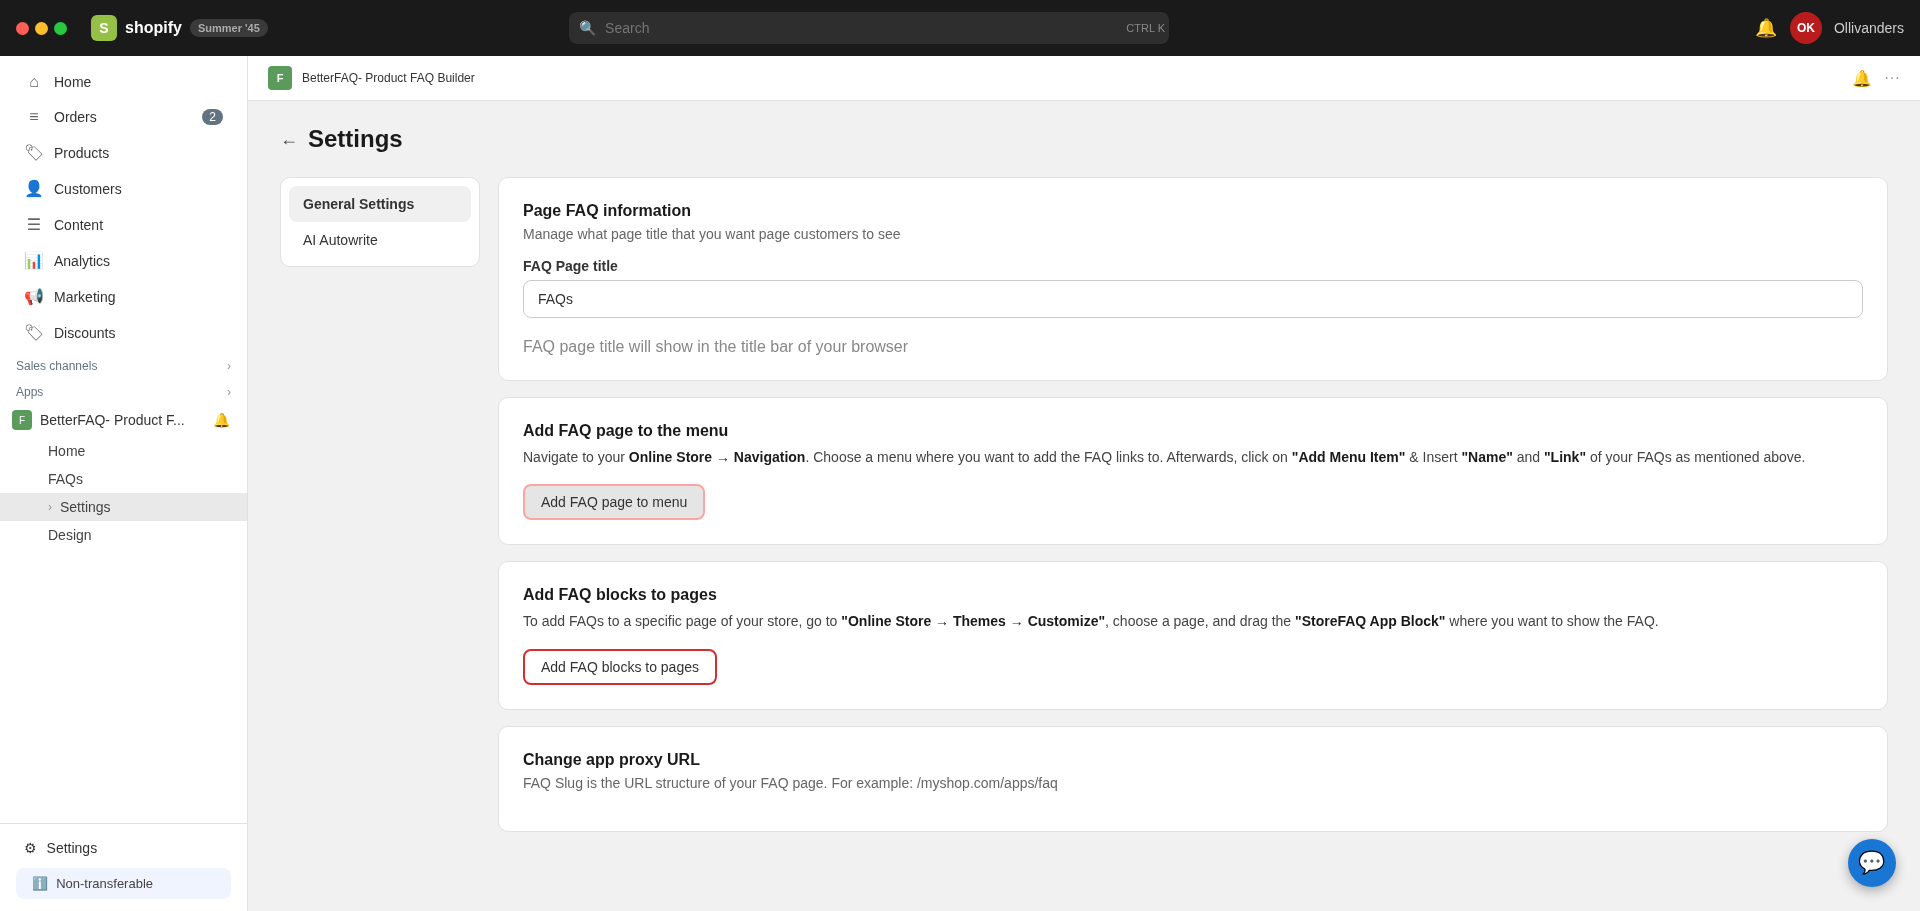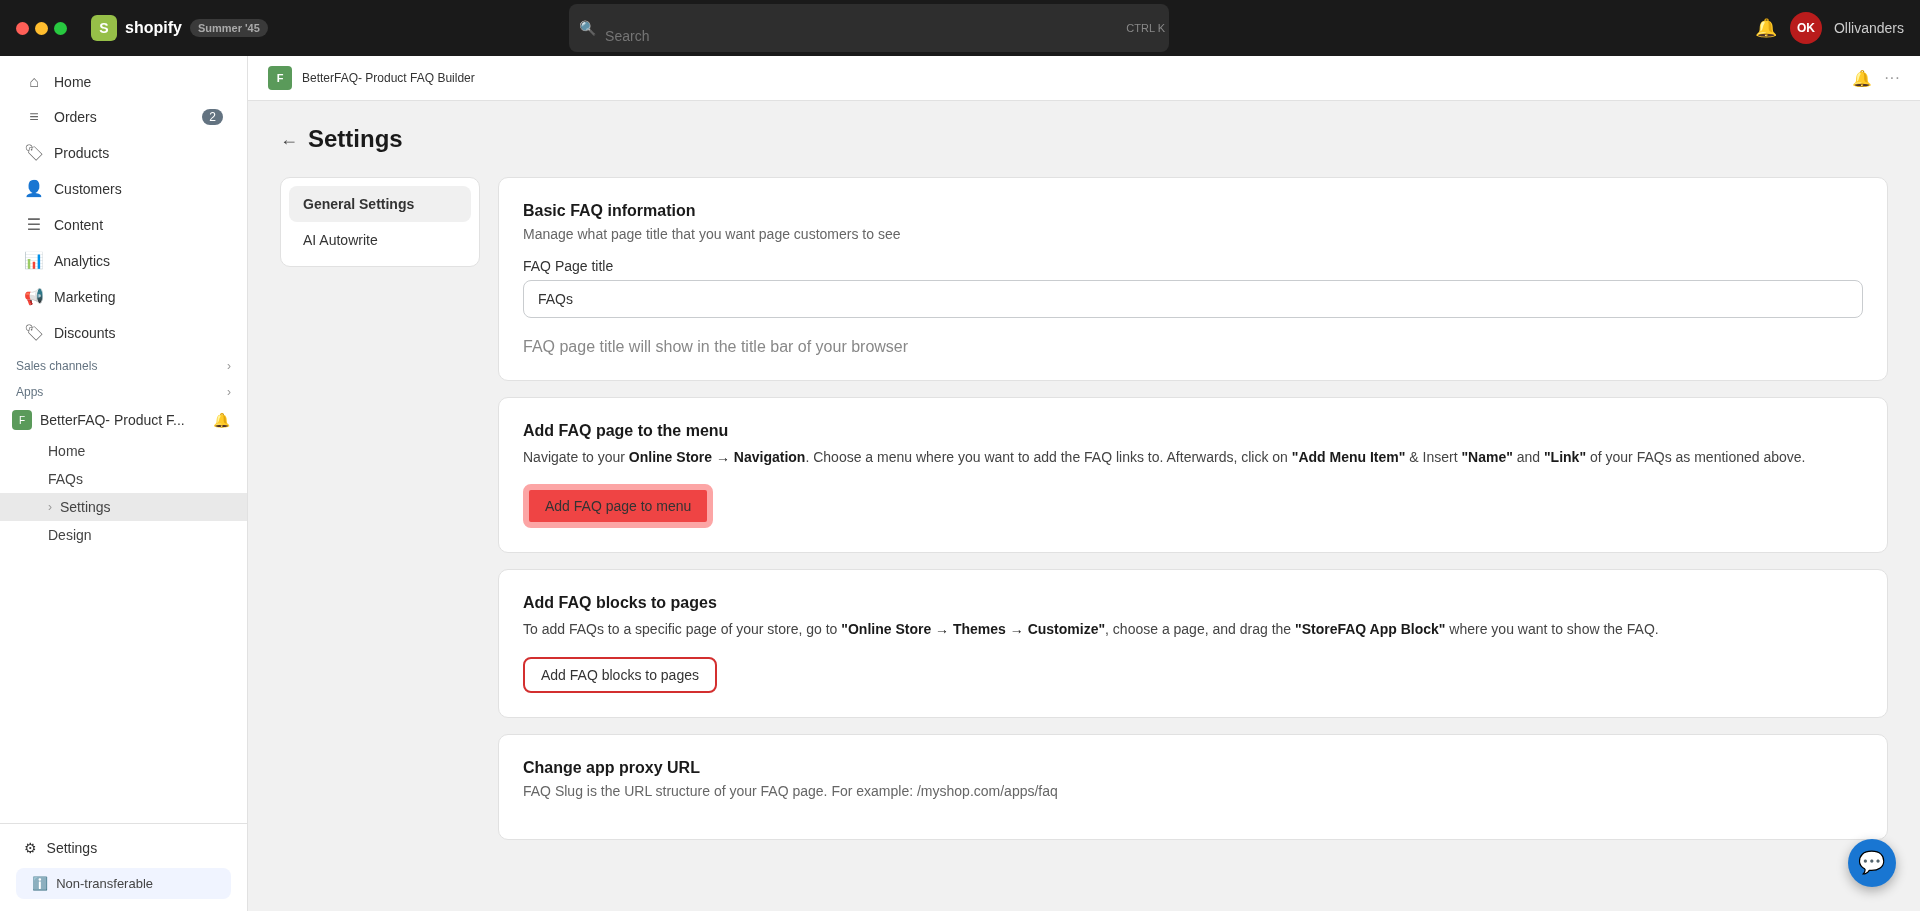--- a/index.html
+++ b/index.html
@@ -9,21 +9,21 @@
     .topbar { background: #1a1a1a; height: 56px; display: flex; align-items: center; padding: 0 16px; gap: 16px; flex-shrink: 0; }
     .window-controls { display: flex; gap: 6px; align-items: center; }
     .wc { width: 13px; height: 13px; border-radius: 50%; }
     .wc-red { background: #ff5f57; }
     .wc-yellow { background: #ffbd2e; }
     .wc-green { background: #28c940; }
     .shopify-logo { display: flex; align-items: center; gap: 8px; color: #fff; font-weight: 700; font-size: 16px; margin-left: 8px; }
     .shopify-icon { width: 26px; height: 26px; background: #96bf48; border-radius: 6px; display: flex; align-items: center; justify-content: center; color: white; font-weight: bold; font-size: 14px; }
     .summer-badge { background: #3a3a3a; color: #aaa; font-size: 11px; padding: 3px 8px; border-radius: 12px; }
     .search-bar { flex: 1; max-width: 600px; margin: 0 auto; position: relative; }
-    .search-bar input { width: 100%; background: #2e2e2e; border: none; border-radius: 8px; padding: 24px 14px 8px 36px; color: #ccc; font-size: 14px; outline: none; }
+    .search-bar input { width: 100%; background: #2e2e2e; border: none; border-radius: 8px; padding: 8px 14px 8px 36px; color: #ccc; font-size: 14px; outline: none; }
     .search-bar .search-icon-inner { position: absolute; left: 10px; top: 50%; transform: translateY(-50%); color: #888; font-size: 14px; }
     .search-shortcut { position: absolute; right: 4px; top: 50%; transform: translateY(-50%); color: #888; font-size: 11px; }
     .topbar-right { display: flex; align-items: center; gap: 12px; margin-left: auto; }
     .bell-icon { color: #ccc; font-size: 18px; }
     .avatar { width: 32px; height: 32px; background: #b91c1c; border-radius: 50%; display: flex; align-items: center; justify-content: center; color: white; font-size: 12px; font-weight: bold; }
     .username { color: #ccc; font-size: 14px; }
 
     
     .main-layout { display: flex; flex: 1; overflow: hidden; }
 
@@ -70,27 +70,27 @@
     .settings-sidebar-card { background: #fff; border-radius: 10px; border: 1px solid #e1e1e1; padding: 8px; }
     .settings-nav-item { padding: 10px 14px; border-radius: 8px; font-size: 14px; color: #333; cursor: pointer; }
     .settings-nav-item.active { background: #f0f0f0; font-weight: 600; }
 
     .settings-main { flex: 1; display: flex; flex-direction: column; gap: 16px; }
 
     
     .card { background: #fff; border-radius: 10px; border: 1px solid #e1e1e1; padding: 24px; }
     .card-title { font-size: 16px; font-weight: 700; color: #1a1a1a; margin-bottom: 6px; }
     .card-subtitle { font-size: 14px; color: #666; margin-bottom: 16px; }
-    .field-label { font-size: 14px; color: #333; margin-bottom: 6px; font-weight: 400; }
+    .field-label { font-size: 14px; color: #333; margin-bottom: 6px; font-weight: 700; }
     .text-input { width: 100%; border: 1px solid #c9cccf; border-radius: 8px; padding: 10px 14px; font-size: 14px; color: #333; outline: none; }
     .field-hint { font-size: 16px; color: #888; margin-top: 20px; }
 
     .card-body-text { font-size: 14px; color: #444; line-height: 1.6; margin-bottom: 16px; }
     .card-body-text strong { font-weight: 600; color: #1a1a1a; }
-    .btn-outline { border: 6px solid #fca5a5; background: #ef4444; border-radius: 8px; padding: 8px 16px; font-size: 14px; color: #333; cursor: pointer; }
+    .btn-outline { border: 2px solid #fca5a5; background: #e5e5e5; border-radius: 8px; padding: 8px 16px; font-size: 14px; color: #333; cursor: pointer; }
     .btn-red-outline { border: 2px solid #d32f2f; background: #fff; border-radius: 8px; padding: 8px 16px; font-size: 14px; color: #333; cursor: pointer; }
 
     
     .chat-bubble { position: fixed; bottom: 24px; right: 24px; width: 48px; height: 48px; background: #1976d2; border-radius: 50%; display: flex; align-items: center; justify-content: center; color: white; font-size: 22px; cursor: pointer; box-shadow: 0 4px 12px rgba(0,0,0,0.3); }
   </style>
 </head>
 <body>
 
 <div class="topbar">
   <div class="window-controls">
@@ -228,21 +228,21 @@
             </div>
             <div class="settings-nav-item">
               <span>AI Autowrite</span>
             </div>
           </div>
         </div>
 
         <div class="settings-main">
 
           <div class="card">
-            <div class="card-title">Basic FAQ information</div>
+            <div class="card-title">Page FAQ information</div>
             <div class="card-subtitle">Manage what page title that you want page customers to see</div>
             <div class="field-label">FAQ Page title</div>
             <input type="text" class="text-input" value="FAQs" style="">
             <div class="field-hint">FAQ page title will show in the title bar of your browser</div>
           </div>
 
           <div class="card">
             <div class="card-title">Add FAQ page to the menu</div>
             <div class="card-body-text">
               Navigate to your <strong>Online Store → Navigation</strong>. Choose a menu where you want to add the FAQ links to. Afterwards, click on <strong>"Add Menu Item"</strong> &amp; Insert <strong>"Name"</strong> and <strong>"Link"</strong> of your FAQs as mentioned above.

